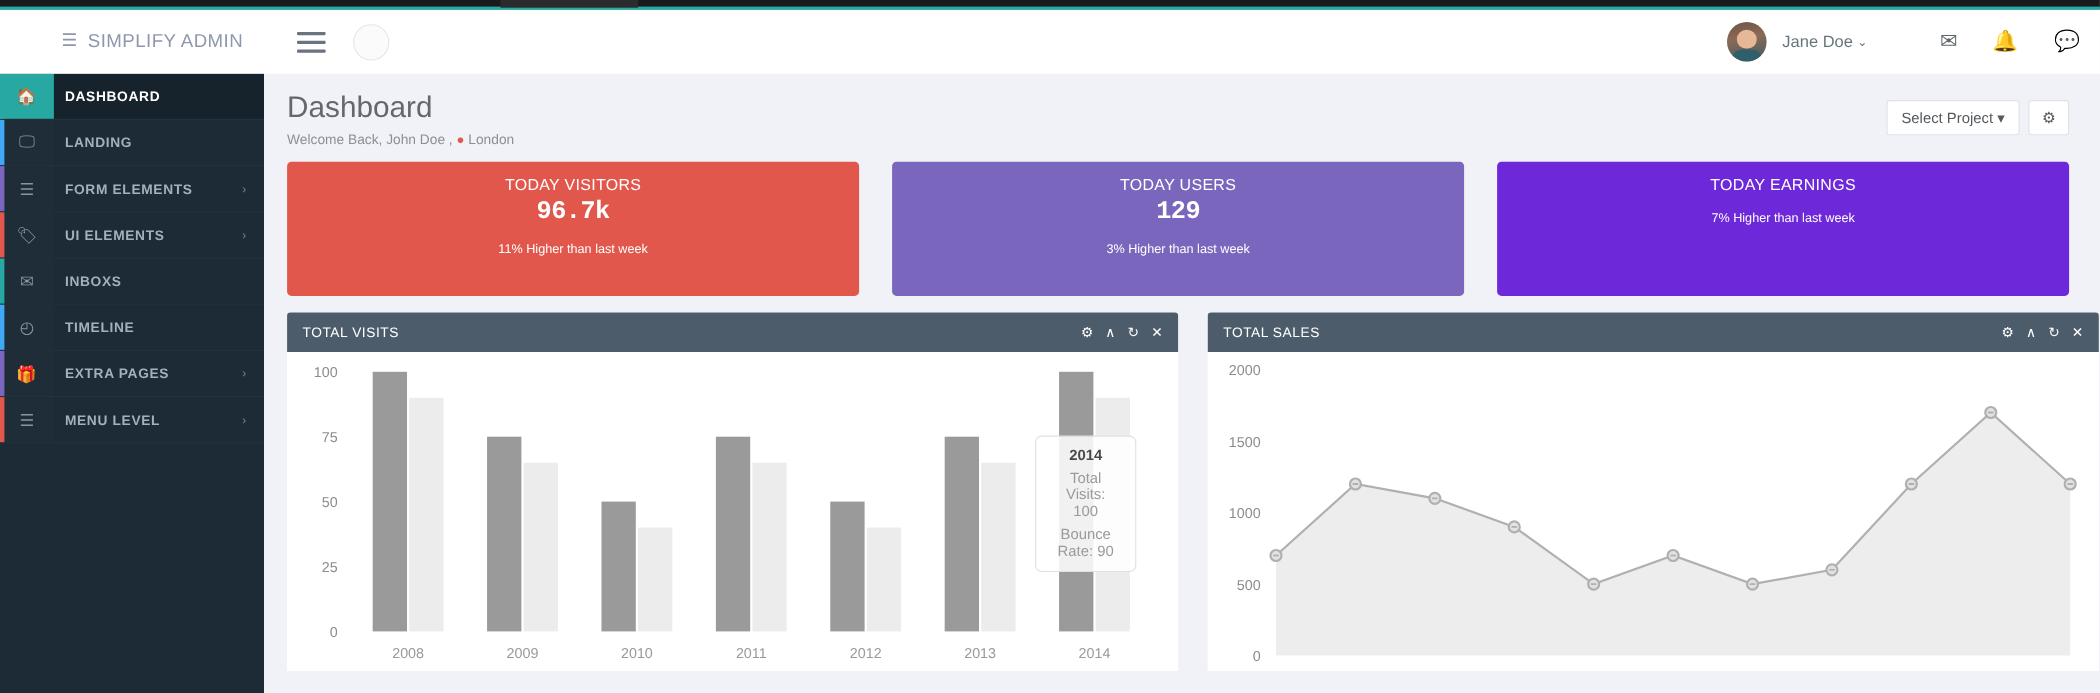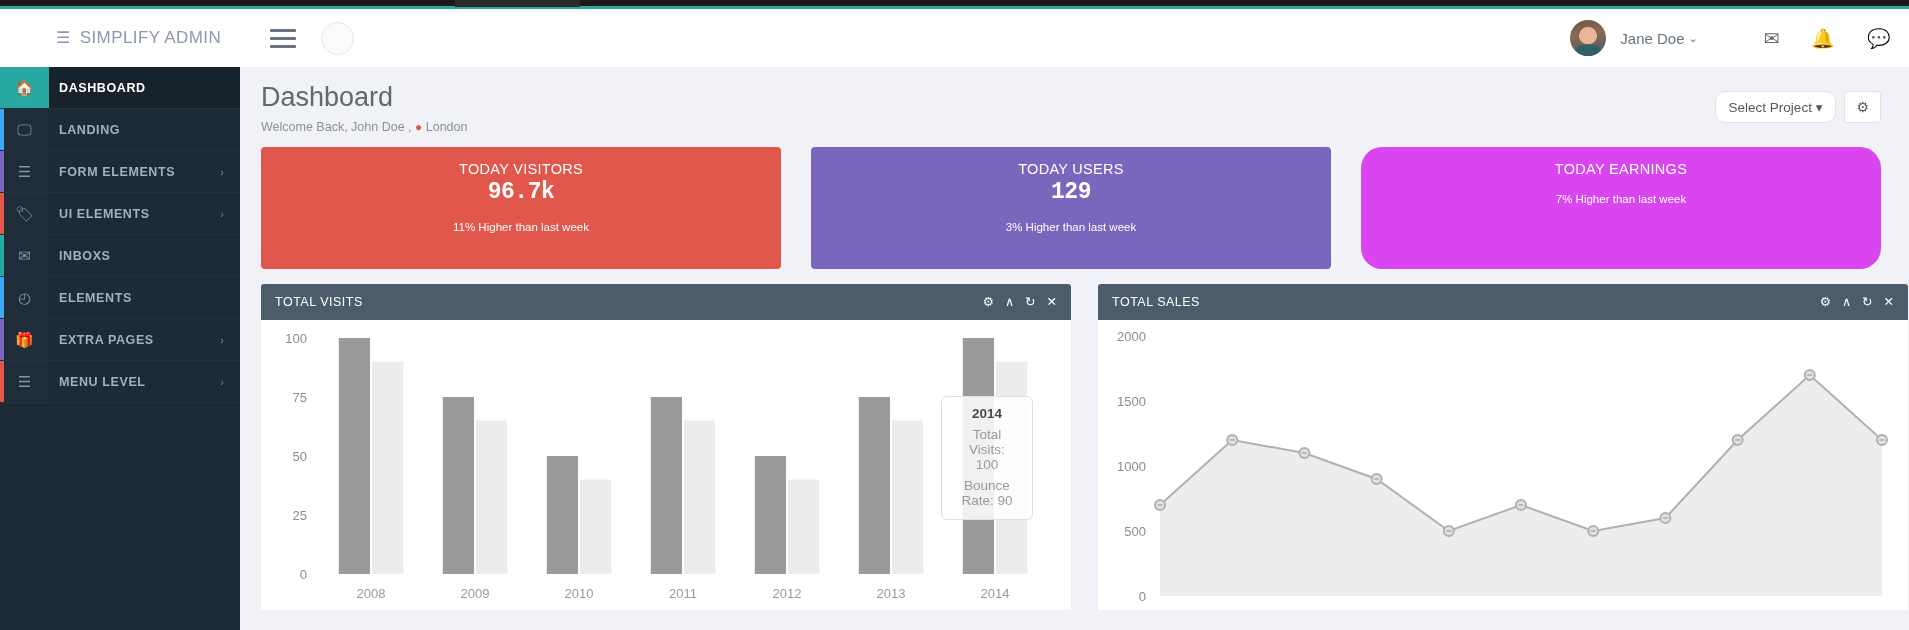--- a/index.html
+++ b/index.html
@@ -82,21 +82,21 @@
   .page-head { display: flex; align-items: flex-start; padding: 14px 28px 0 21px; }
   .page-title { font-size: 27px; color: #63686e; font-weight: normal; line-height: 1.25; }
   .page-sub { font-size: 12.5px; color: #8b9097; margin-top: 5px; }
   .pin { color: #e2574c; font-size: 12px; }
   .page-actions { margin-left: auto; display: flex; gap: 8px; padding-top: 10px; }
   .btn-sel, .btn-gear {
     background: #ffffff; border: 1px solid #dfe2e7; border-radius: 3px;
     color: #54595e; font-size: 13.5px; cursor: pointer;
     font-family: "Liberation Sans", sans-serif;
   }
-  .btn-sel { padding: 7px 13px; border-radius: 10px; }
+  .btn-sel { padding: 7px 13px; }
   .btn-gear { padding: 7px 11px; font-size: 14px; }
 
   
   .stats { display: flex; gap: 30px; padding: 13px 28px 0 21px; }
   .stat {
     flex: 1; border-radius: 4px; height: 122px; color: #ffffff;
     display: flex; flex-direction: column; align-items: center; justify-content: flex-start;
     padding-top: 14px;
   }
   .stat-label { font-size: 14.5px; letter-spacing: .3px; }
@@ -181,21 +181,21 @@
     </div>
     <div class="nav-item">
       <span class="accent" style="background:#27a8a2"></span>
       <span class="ico">✉</span>
       <span class="lbl">INBOXS</span>
       <span class="chev"></span>
     </div>
     <div class="nav-item">
       <span class="accent" style="background:#3fa9f5"></span>
       <span class="ico">◴</span>
-      <span class="lbl">ELEMENTS</span>
+      <span class="lbl">TIMELINE</span>
       <span class="chev"></span>
     </div>
     <div class="nav-item">
       <span class="accent" style="background:#7a67bd"></span>
       <span class="ico">🎁</span>
       <span class="lbl">EXTRA PAGES</span>
       <span class="chev">›</span>
     </div>
     <div class="nav-item">
       <span class="accent" style="background:#e2574c"></span>
@@ -229,21 +229,21 @@
       <div class="stat" style="background: rgb(226, 87, 76);">
         <div class="stat-label">TODAY VISITORS</div>
         <div class="stat-value">96.7k</div>
         <div class="stat-note">11% Higher than last week</div>
       </div>
       <div class="stat" style="background: rgb(122, 103, 189);">
         <div class="stat-label">TODAY USERS</div>
         <div class="stat-value">129</div>
         <div class="stat-note">3% Higher than last week</div>
       </div>
-      <div class="stat" style="background: #d946ef; border-radius: 21px;">
+      <div class="stat" style="background: #6d28d9;">
         <div class="stat-label">TODAY EARNINGS</div>
         <div class="stat-note">7% Higher than last week</div>
       </div>
     </div>
 
   <div class="panels">
 
     <div class="panel">
       <div class="panel-head">
         <span class="panel-title">TOTAL VISITS</span>

